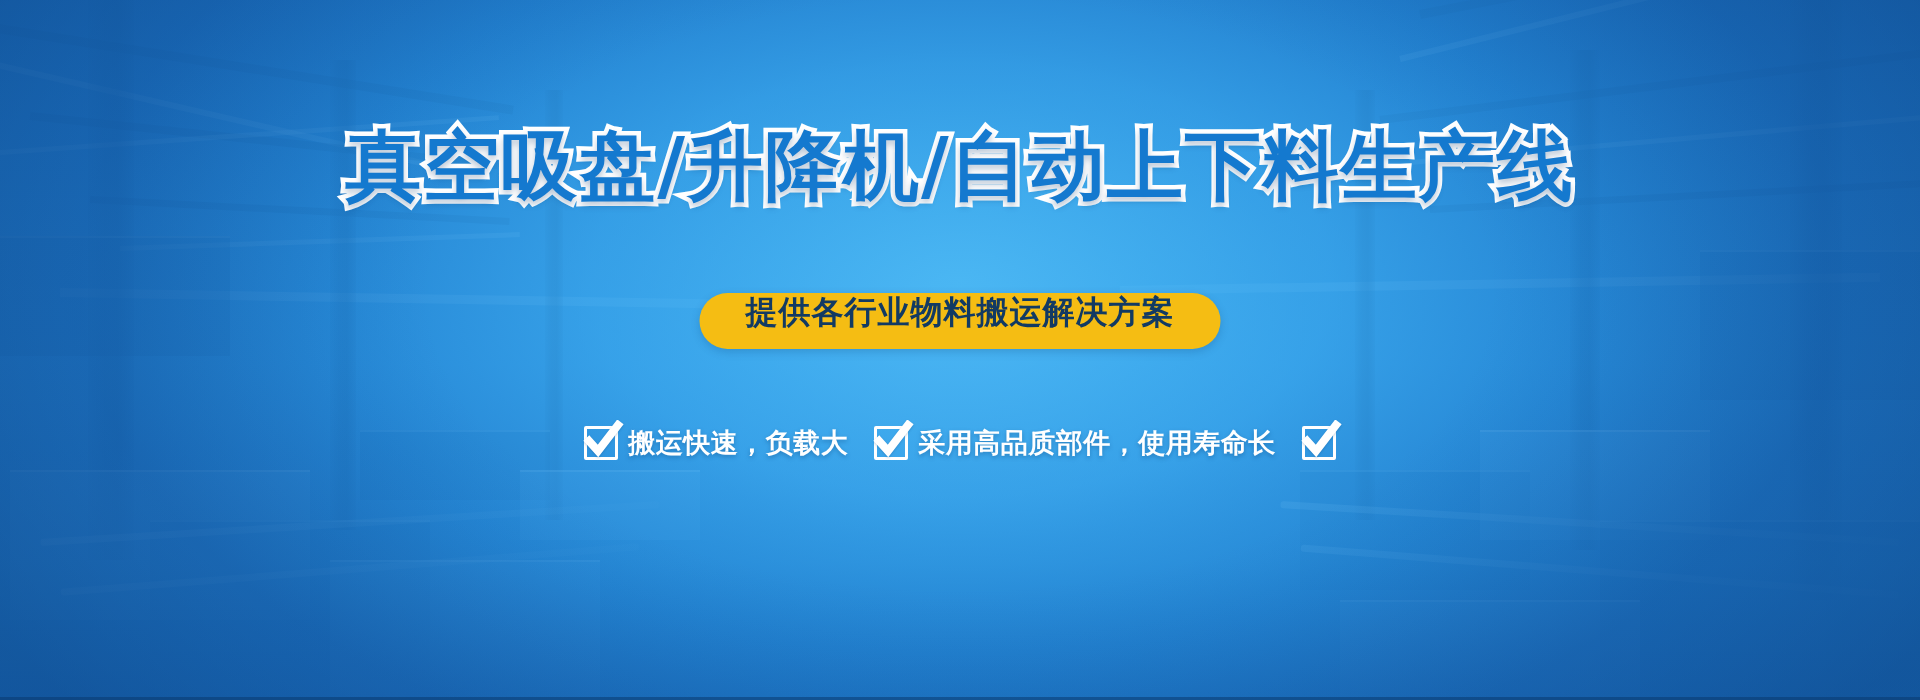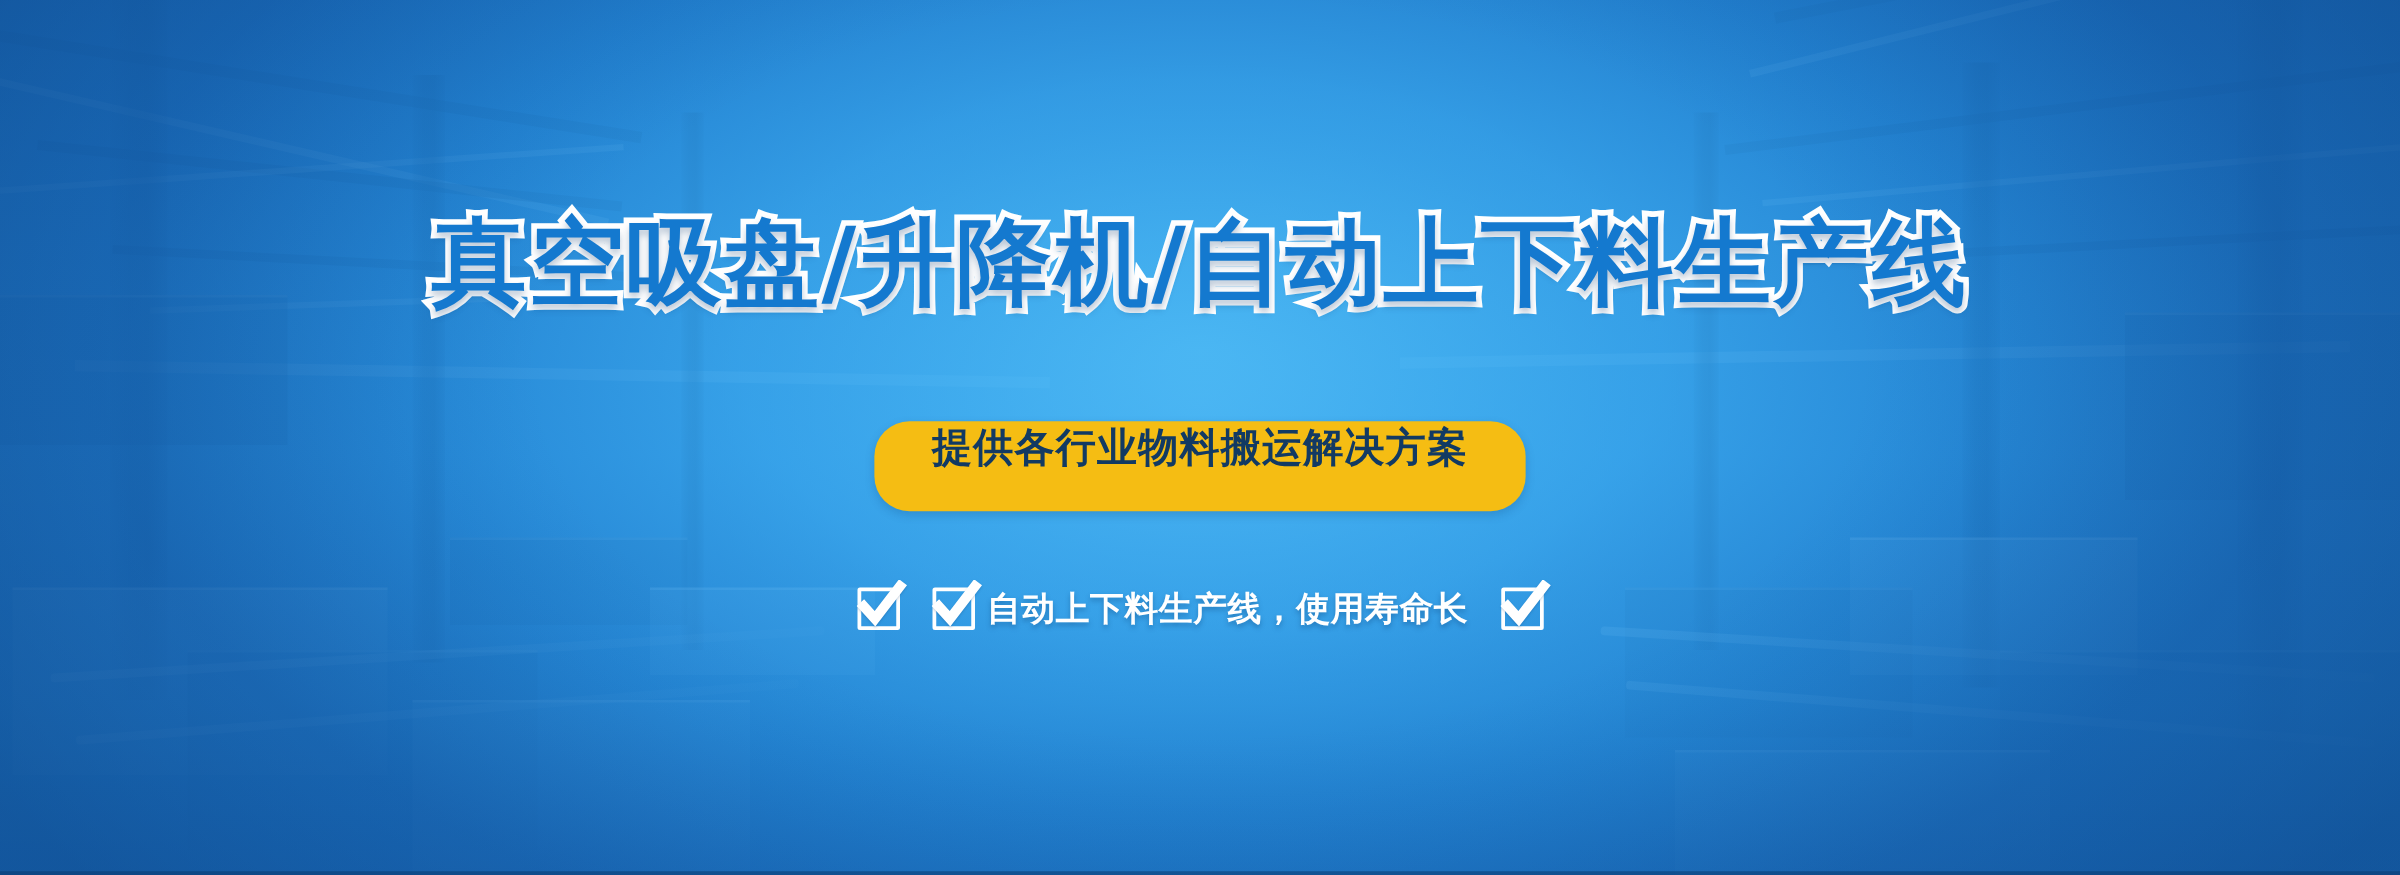--- a/index.html
+++ b/index.html
@@ -104,21 +104,21 @@
 
   
   .bottom-edge{
     position:absolute; left:0; right:0; bottom:0; height:3px;
     background:rgba(10,58,112,.55);
   }
 
   
   .content{
     position:absolute; inset:0;
-    display:flex; flex-direction:column; align-items:center;margin-top:44px;
+    display:flex; flex-direction:column; align-items:center;
   }
 
   .headline{
     position:absolute;
     top:128px; left:0; right:0;
     text-align:center;
     font-family:"DejaVu Sans","Liberation Sans",sans-serif;
     font-size:76px;
     font-weight:700;
     letter-spacing:2px;
@@ -126,23 +126,23 @@
     color:#1479cf;
     -webkit-text-stroke:9px #ffffff;
     paint-order:stroke fill;
     text-shadow:0 4px 6px rgba(8,55,108,.28);
     white-space:nowrap;
   }
 
   .pill{
     position:absolute;
     top:293px; left:50%; transform:translateX(-50%);
-    height:72px;
-    padding:0 46px;
-    display:flex; align-items:flex-start; justify-content:center;
+    height:56px;
+    padding:14px 46px;
+    display:flex; align-items:flex-end; justify-content:center;
     background:#f5bd13;
     border-radius:28px;
     box-shadow:0 3px 8px rgba(10,60,116,.22);
   }
   .pill-text{
     font-family:"DejaVu Sans","Liberation Sans",sans-serif;
     font-size:32px;
     font-weight:700;
     letter-spacing:1px;
     color:#123a63;
@@ -246,29 +246,30 @@
     </div>
 
     <div class="features">
 
       <div class="feature">
         <span class="check">
           <svg viewBox="0 0 42 42" aria-hidden="true">
             <path d="M7 21 L16 31 L36 5" fill="none" stroke="#ffffff" stroke-width="8" stroke-linecap="square" stroke-linejoin="miter"></path>
           </svg>
         </span>
+        <span class="feature-label">搬运快速，负载大</span>
       </div>
 
       <div class="feature">
         <span class="check">
           <svg viewBox="0 0 42 42" aria-hidden="true">
             <path d="M7 21 L16 31 L36 5" fill="none" stroke="#ffffff" stroke-width="8" stroke-linecap="square" stroke-linejoin="miter"></path>
           </svg>
         </span>
-        <span class="feature-label">自动上下料生产线，使用寿命长</span>
+        <span class="feature-label">采用高品质部件，使用寿命长</span>
       </div>
 
       <div class="feature">
         <span class="check">
           <svg viewBox="0 0 42 42" aria-hidden="true">
             <path d="M7 21 L16 31 L36 5" fill="none" stroke="#ffffff" stroke-width="8" stroke-linecap="square" stroke-linejoin="miter"></path>
           </svg>
         </span>
       </div>
 

